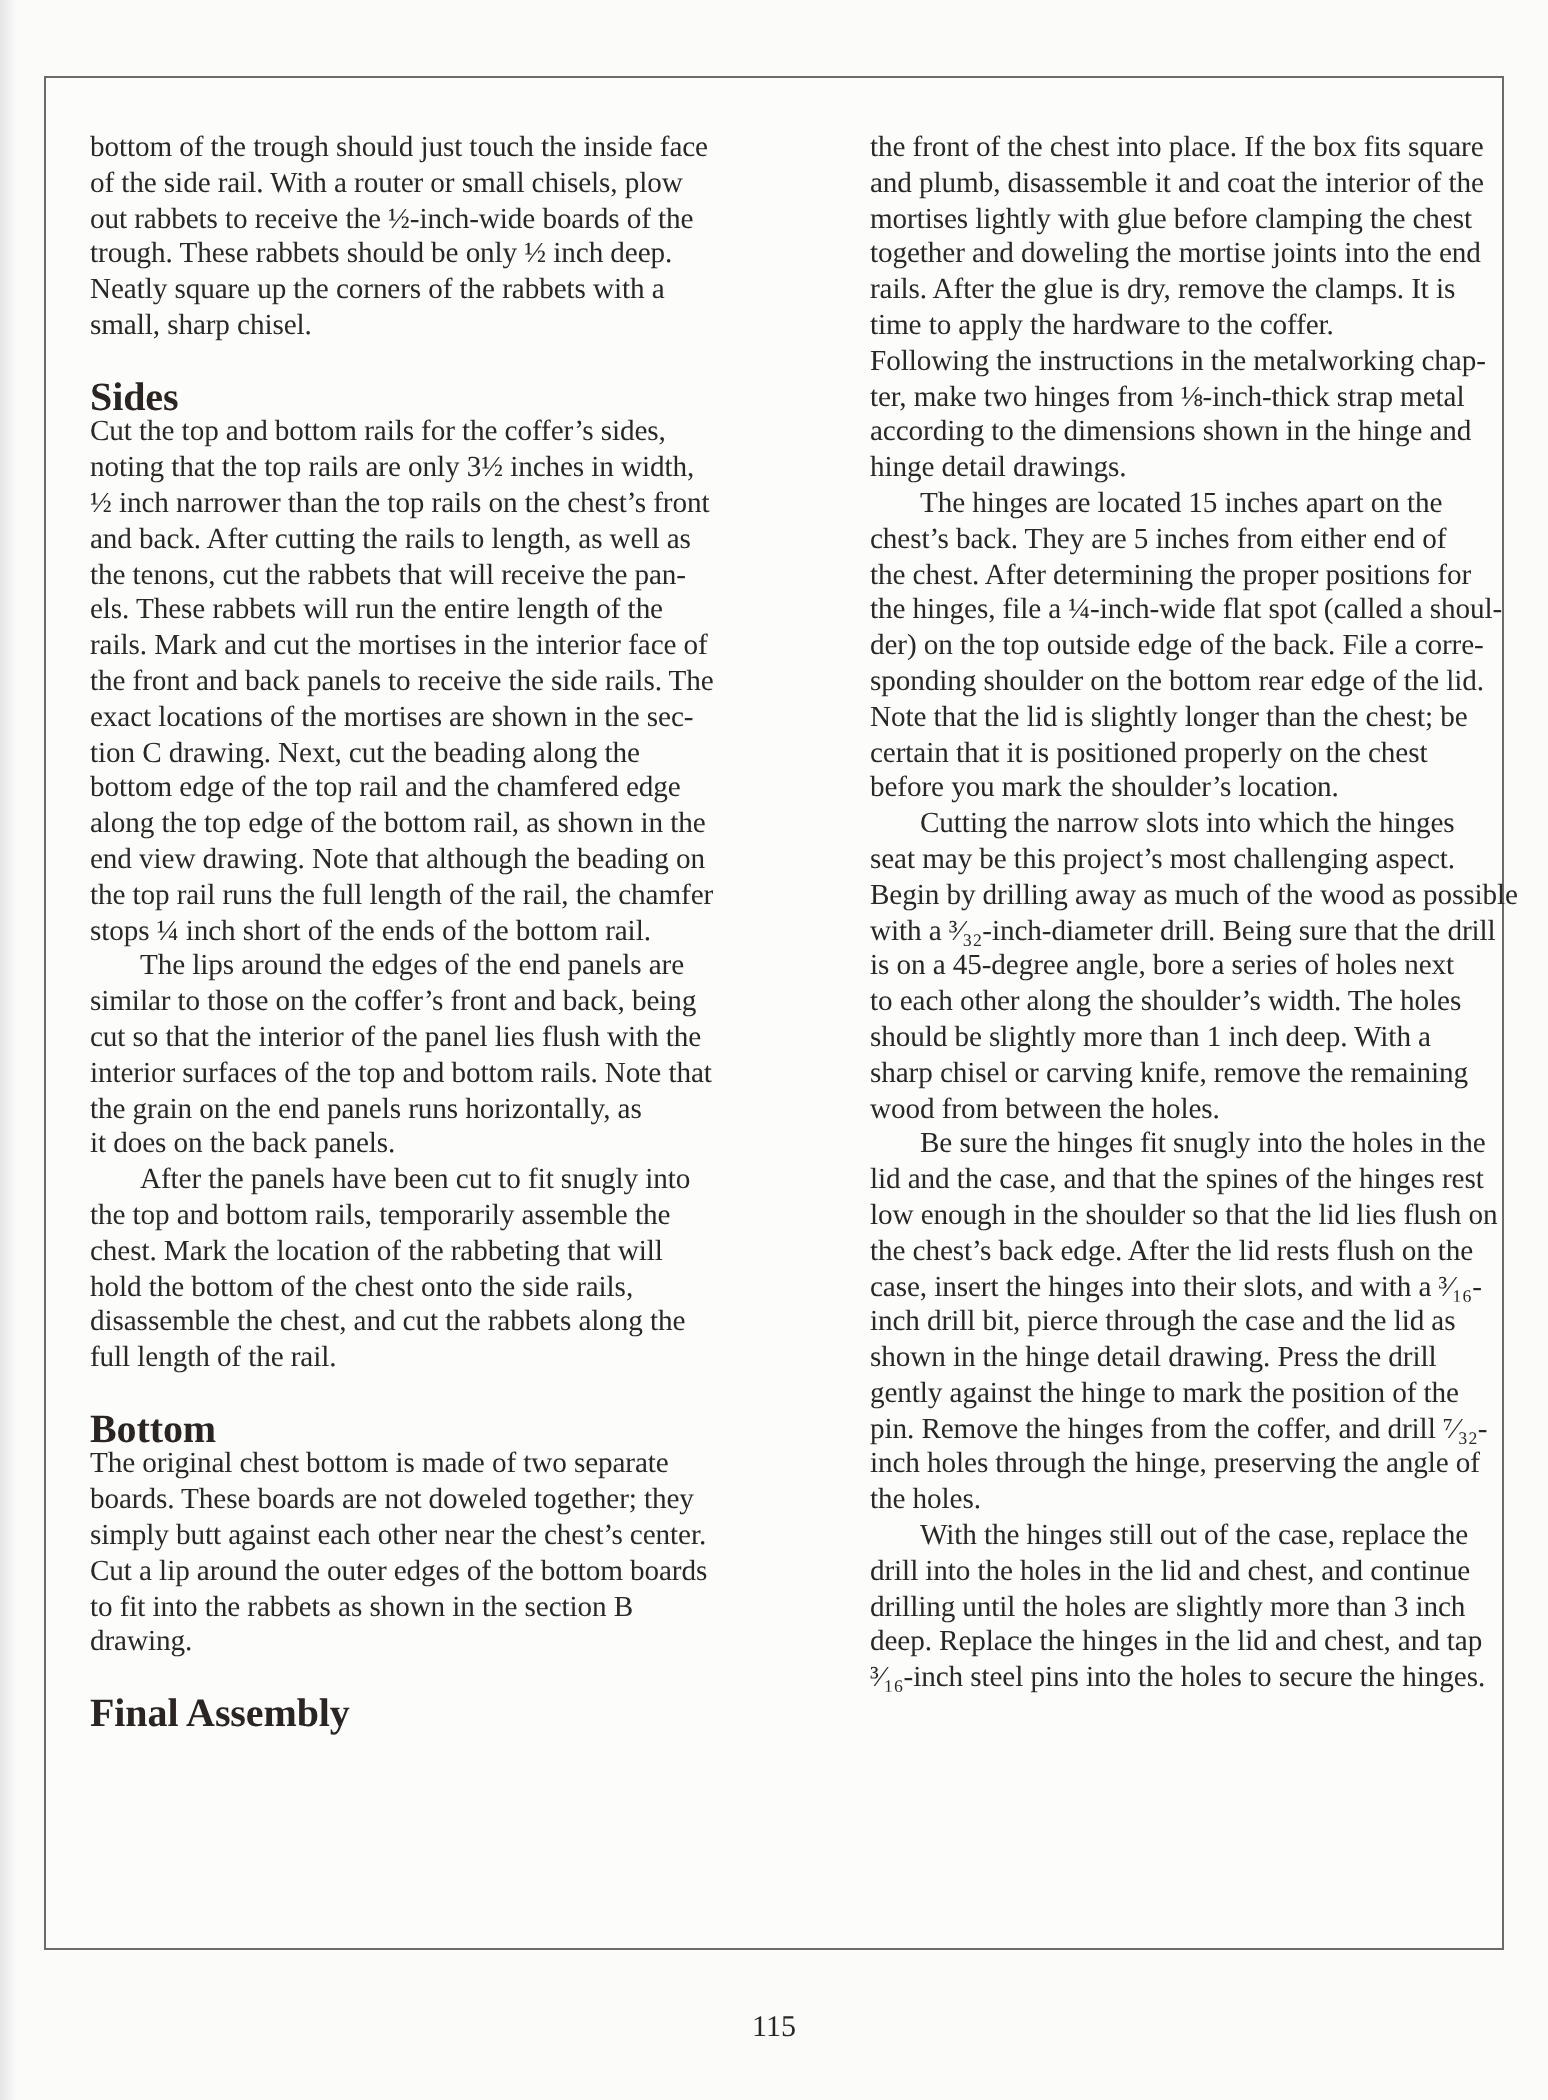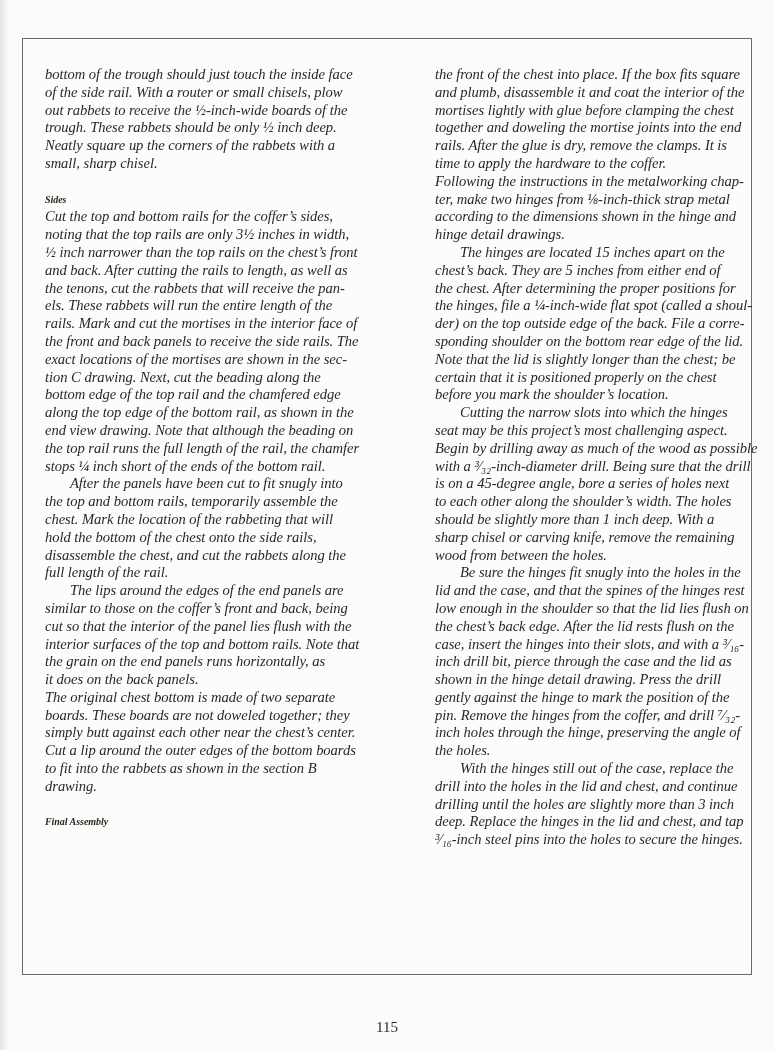--- a/index.html
+++ b/index.html
@@ -31,55 +31,53 @@
       box-sizing: border-box;
       background: #fcfcfb;
     }
     .column {
       position: absolute;
       top: 66px;
       font-family: "Liberation Serif", "DejaVu Serif", serif;
       font-size: 14.6px;
       line-height: 17.8px;
       letter-spacing: -0.05px;
-      font-style: italic;
     }
     .col-left {
       left: 45px;
       width: 335px;
     }
     .col-right {
       left: 393px;
       width: 345px;
       margin-left: 42px;
     }
     .para {
       margin: 0;
       white-space: pre-line;
     }
     .para.indent {
       text-indent: 25px;
     }
     .heading {
       margin: 17.8px 0 0 0;
       font-weight: bold;
-      font-size: 10px;
+      font-size: 20px;
       line-height: 17.8px;
       color: #2a2522;
     }
     .page-number {
       position: absolute;
       left: 0;
       width: 774px;
       top: 1006px;
       text-align: center;
       font-family: "Liberation Serif", "DejaVu Serif", serif;
       font-size: 15px;
       color: #2a2826;
-      margin-top: 13px;
     }
   </style>
 </head>
 <body>
 
 <div class="left-shadow"></div>
 
 <div class="frame"></div>
 
 <div class="column col-left">
@@ -99,33 +97,34 @@
 els. These rabbets will run the entire length of the
 rails. Mark and cut the mortises in the interior face of
 the front and back panels to receive the side rails. The
 exact locations of the mortises are shown in the sec-
 tion C drawing. Next, cut the beading along the
 bottom edge of the top rail and the chamfered edge
 along the top edge of the bottom rail, as shown in the
 end view drawing. Note that although the beading on
 the top rail runs the full length of the rail, the chamfer
 stops ¼ inch short of the ends of the bottom rail.</p>
+  <p class="para indent">The lips around the edges of the end panels are
+similar to those on the coffer’s front and back, being
+cut so that the interior of the panel lies flush with the
+interior surfaces of the top and bottom rails. Note that
+the grain on the end panels runs horizontally, as
+it does on the back panels.</p>
   <p class="para indent">After the panels have been cut to fit snugly into
 the top and bottom rails, temporarily assemble the
 chest. Mark the location of the rabbeting that will
 hold the bottom of the chest onto the side rails,
 disassemble the chest, and cut the rabbets along the
 full length of the rail.</p>
-  <p class="para indent">The lips around the edges of the end panels are
-similar to those on the coffer’s front and back, being
-cut so that the interior of the panel lies flush with the
-interior surfaces of the top and bottom rails. Note that
-the grain on the end panels runs horizontally, as
-it does on the back panels.</p>
 
+  <div class="heading">Bottom</div>
   <p class="para">The original chest bottom is made of two separate
 boards. These boards are not doweled together; they
 simply butt against each other near the chest’s center.
 Cut a lip around the outer edges of the bottom boards
 to fit into the rabbets as shown in the section B
 drawing.</p>
 
   <div class="heading">Final Assembly</div>
 </div>
 

